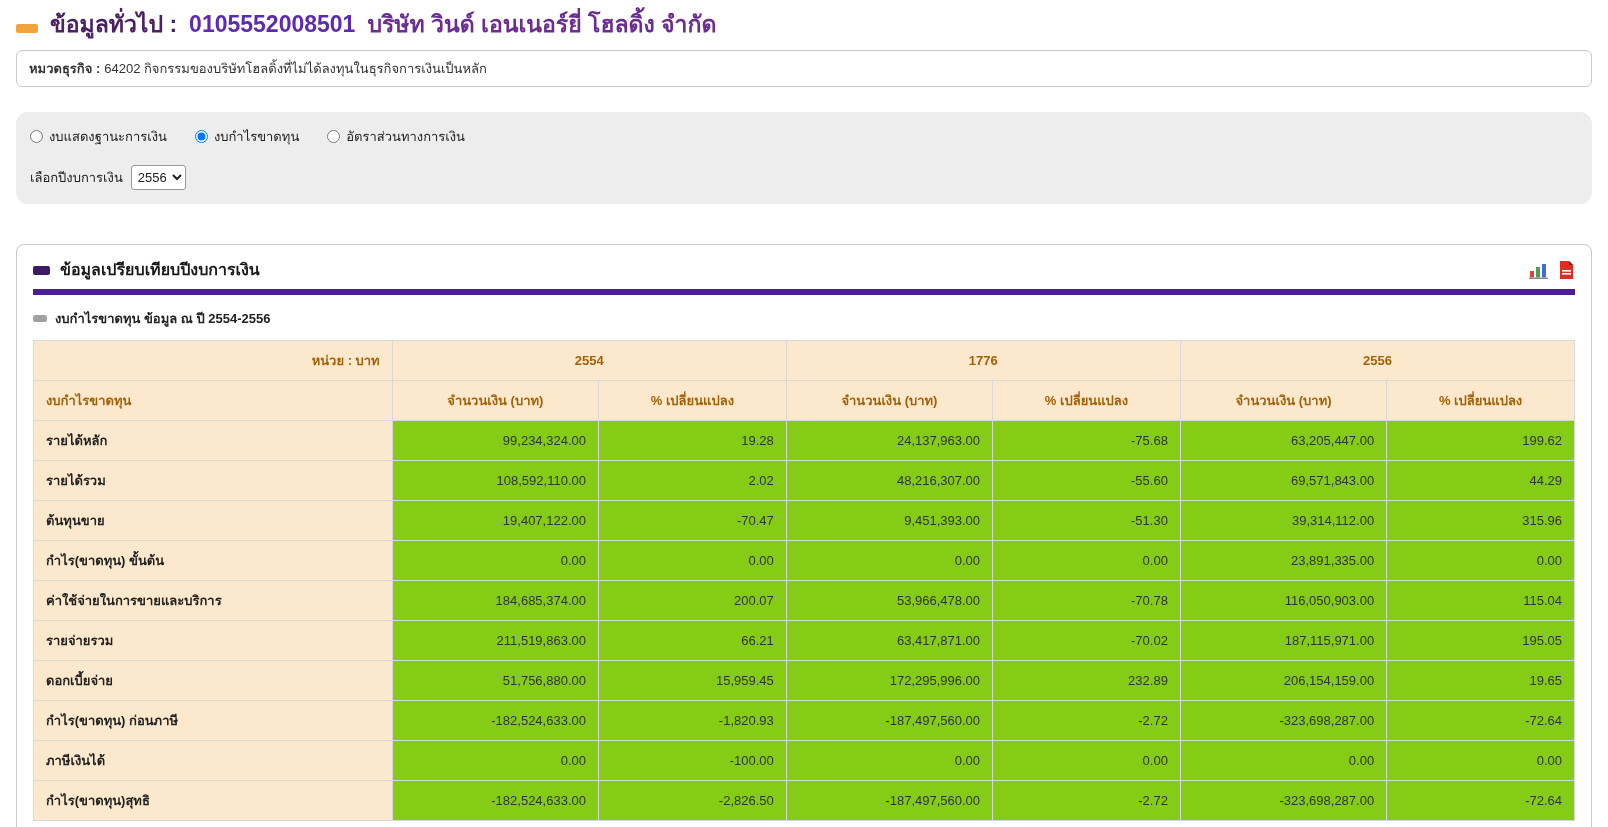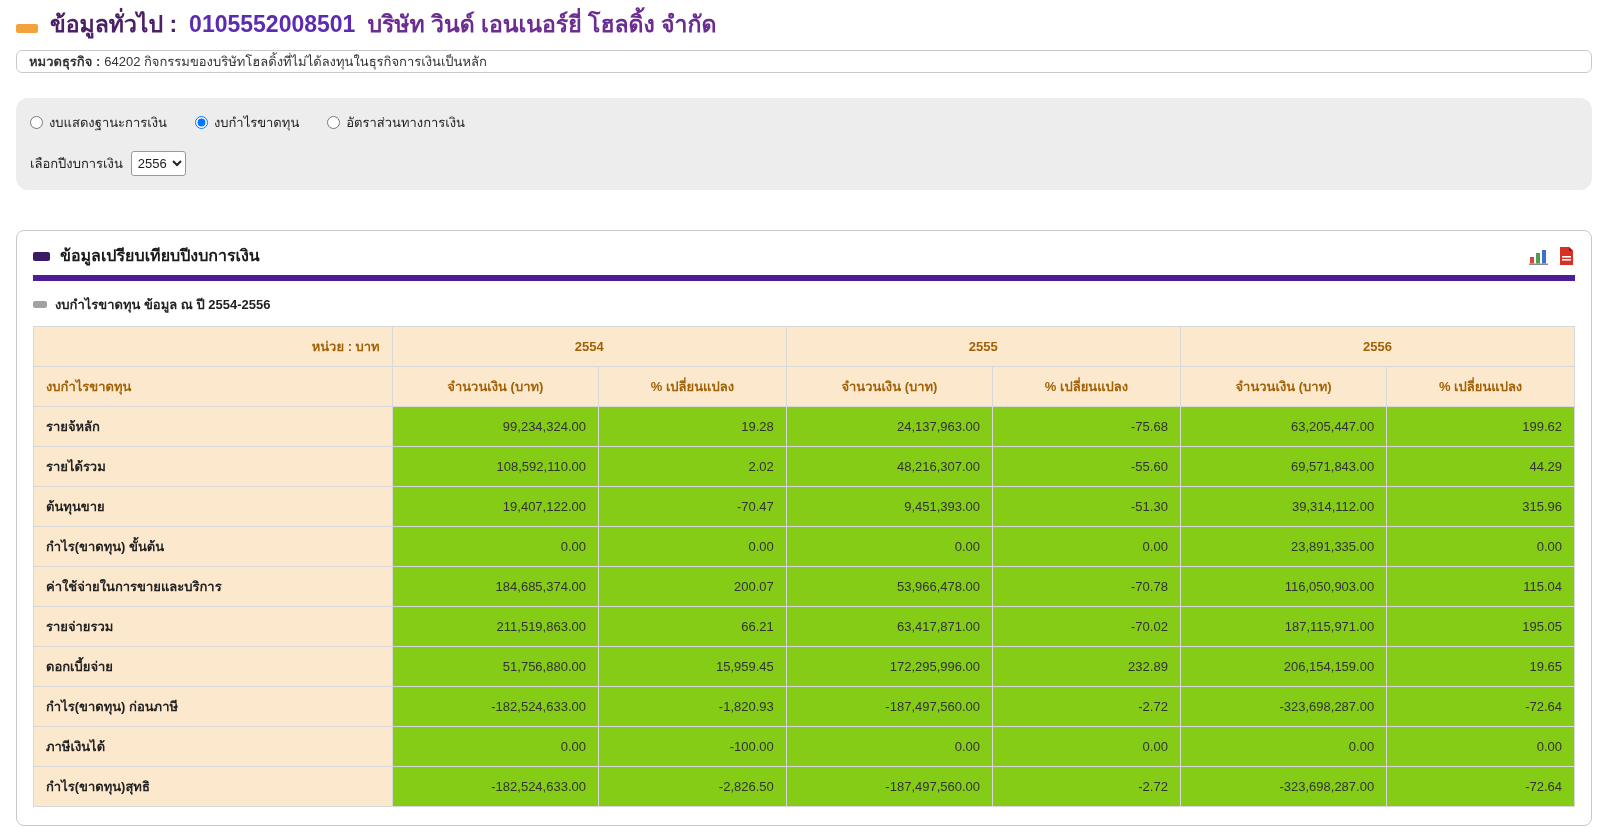--- a/index.html
+++ b/index.html
@@ -17,21 +17,21 @@
   .page-header { display: flex; align-items: flex-end; gap: 12px; padding-top: 10px; }
   .dash { display: inline-block; border-radius: 2px; }
   .dash.orange { width: 22px; height: 9px; background: #f2a33c; margin-bottom: 7px; }
   .page-title { font-size: 23px; font-weight: bold; color: #4a2166; margin: 0; line-height: 1.3; }
   .company-id { font-size: 23px; font-weight: bold; color: #5d2bb0; line-height: 1.3; }
   .company-name { font-size: 23px; font-weight: bold; color: #6b2d91; line-height: 1.3; }
 
   
   .category-box {
     margin-top: 10px; border: 1px solid #c9c9c9; border-radius: 6px;
-    padding: 0 12px; font-size: 13px; color: #333; background: #fff;
+    padding: 7px 12px; font-size: 13px; color: #333; background: #fff;
   }
   .category-box b { margin-right: 4px; }
 
   
   .filter-box { margin-top: 25px; background: #ededed; border-radius: 12px; padding: 14px; }
   .radio-row { display: flex; align-items: center; gap: 28px; flex-wrap: wrap; }
   .radio-item { display: inline-flex; align-items: center; gap: 6px; font-size: 13px; color: #222; cursor: pointer; }
   .radio-item input { margin: 0; }
   .year-row { margin-top: 18px; display: flex; align-items: center; gap: 8px; font-size: 13px; color: #222; }
   .year-row select {
@@ -134,36 +134,36 @@
           <col style="width:12.2%">
         <col style="width:13.4%">
           <col style="width:12.2%">
         <col style="width:13.4%">
           <col style="width:12.2%">
       </colgroup>
       <thead>
         <tr>
           <th class="unit">หน่วย : บาท</th>
           <th colspan="2">2554</th>
-          <th colspan="2">2555</th>
+          <th colspan="2">1776</th>
           <th colspan="2">2556</th>
         </tr>
         <tr>
           <th class="rowhead">งบกำไรขาดทุน</th>
           <th>จำนวนเงิน (บาท)</th>
           <th>% เปลี่ยนแปลง</th>
           <th>จำนวนเงิน (บาท)</th>
           <th>% เปลี่ยนแปลง</th>
           <th>จำนวนเงิน (บาท)</th>
           <th>% เปลี่ยนแปลง</th>
         </tr>
       </thead>
       <tbody>
           <tr>
-            <td class="row-label">รายจ้หลัก</td>
+            <td class="row-label">รายได้หลัก</td>
             <td class="num">99,234,324.00</td>
             <td class="num">19.28</td>
             <td class="num">24,137,963.00</td>
             <td class="num">-75.68</td>
             <td class="num">63,205,447.00</td>
             <td class="num">199.62</td>
           </tr>
           <tr>
             <td class="row-label">รายได้รวม</td>
             <td class="num">108,592,110.00</td>

